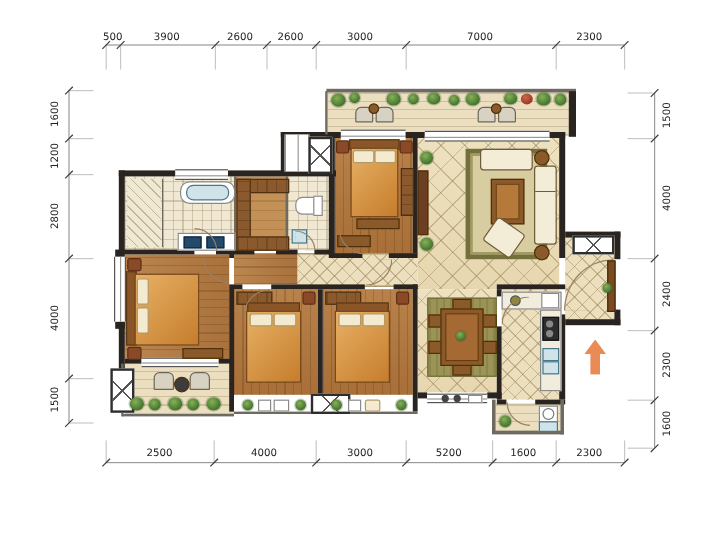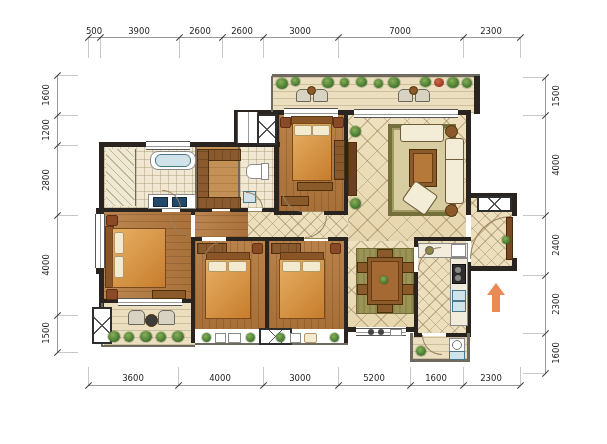--- a/index.html
+++ b/index.html
@@ -105,21 +105,21 @@
     <div class="ext" style="left:410px;top:367px;width:1px;height:18px;"></div>
     <div class="ext" style="left:463px;top:367px;width:1px;height:18px;"></div>
     <div class="ext" style="left:520px;top:367px;width:1px;height:18px;"></div>
     <div class="tick" style="left:84px;top:385px;"></div>
     <div class="tick" style="left:174px;top:385px;"></div>
     <div class="tick" style="left:259px;top:385px;"></div>
     <div class="tick" style="left:334px;top:385px;"></div>
     <div class="tick" style="left:406px;top:385px;"></div>
     <div class="tick" style="left:459px;top:385px;"></div>
     <div class="tick" style="left:516px;top:385px;"></div>
-    <div class="dlab" style="left:133px;top:373px;">3600</div>
+    <div class="dlab" style="left:133px;top:373px;">2500</div>
     <div class="dlab" style="left:220px;top:373px;">4000</div>
     <div class="dlab" style="left:300px;top:373px;">3000</div>
     <div class="dlab" style="left:374px;top:373px;">5200</div>
     <div class="dlab" style="left:436px;top:373px;">1600</div>
     <div class="dlab" style="left:491px;top:373px;">2300</div>
   </div>
 
   <div>
     <div class="dline" style="left:57px;top:75px;width:1px;height:277px;"></div>
     <div class="ext" style="left:58px;top:75px;width:20px;height:1px;"></div>

